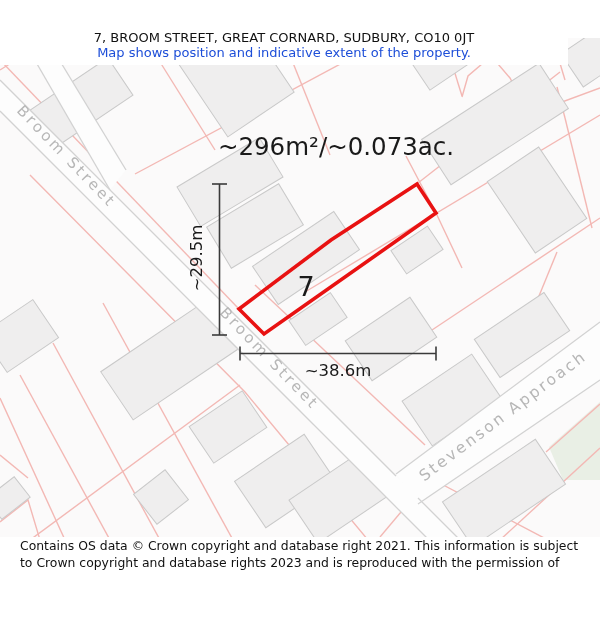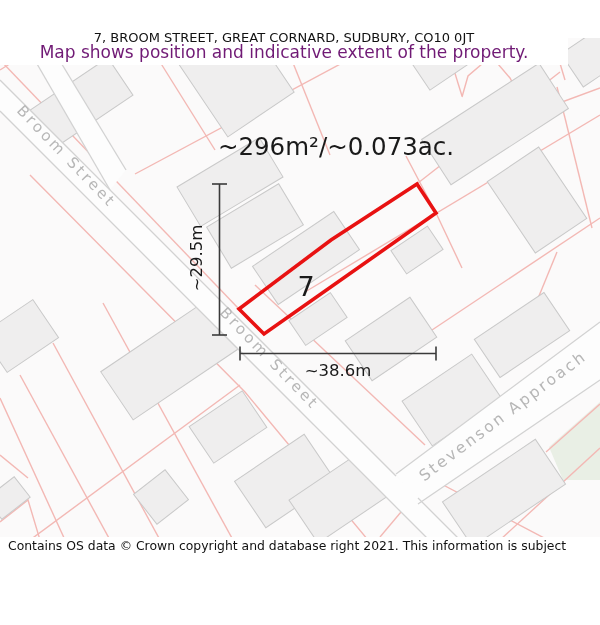--- a/index.html
+++ b/index.html
@@ -1,22 +1,22 @@
 <!DOCTYPE html>
 <html><head>
 <meta charset="utf-8">
 <style>
   html,body{margin:0;padding:0;background:#ffffff;}
   body{width:600px;height:625px;position:relative;font-family:"DejaVu Sans",sans-serif;overflow:hidden;}
   .header{position:absolute;top:0;left:0;width:568px;height:38px;background:#ffffff;text-align:center;z-index:5;margin-top:27px;}
   .header .title{font-size:13px;color:#111;padding-top:3px;line-height:15px;}
-  .header .subtitle{font-size:17px;color:#701a75;line-height:15px;text-align:center;}
+  .header .subtitle{font-size:13px;color:#1d4ed8;line-height:15px;text-align:center;}
   .map-wrap{position:absolute;top:38px;left:0;width:600px;height:499px;overflow:hidden;background:#fbfafa;}
   .footer{position:absolute;top:537px;left:0;width:600px;height:88px;background:#ffffff;z-index:5;}
-  .footer .line{font-size:12.4px;color:#111;line-height:17.4px;padding-left:8px;white-space:nowrap;}
+  .footer .line{font-size:12.4px;color:#111;line-height:17.4px;padding-left:20px;white-space:nowrap;}
 </style>
 </head>
 <body>
 
 <div class="header">
   <div class="title">7, BROOM STREET, GREAT CORNARD, SUDBURY, CO10 0JT</div>
   <div class="subtitle">Map shows position and indicative extent of the property.</div>
 </div>
 
 <div class="map-wrap" id="map-wrap"><svg width="600" height="499" viewBox="0 38 600 499">
@@ -95,13 +95,14 @@
       <line x1="240" y1="353.5" x2="436" y2="353.5" stroke="#3a3a3a" stroke-width="1.6"></line>
       <line x1="240" y1="346.5" x2="240" y2="360.5" stroke="#3a3a3a" stroke-width="1.6"></line>
       <line x1="436" y1="346.5" x2="436" y2="360.5" stroke="#3a3a3a" stroke-width="1.6"></line>
       <text transform="translate(202,258) rotate(-90)" text-anchor="middle" fill="#1a1a1a" font-size="16.5">~29.5m</text>
       <text x="338" y="376" text-anchor="middle" fill="#1a1a1a" font-size="16.5">~38.6m</text>
       <text x="336" y="155" text-anchor="middle" fill="#1a1a1a" font-size="24.5">~296m²/~0.073ac.</text>
     </svg></div>
 
 <div class="footer" id="footer">
     <div class="line">Contains OS data © Crown copyright and database right 2021. This information is subject</div>
+    <div class="line">to Crown copyright and database rights 2023 and is reproduced with the permission of</div>
   </div>
 
 </body></html>

